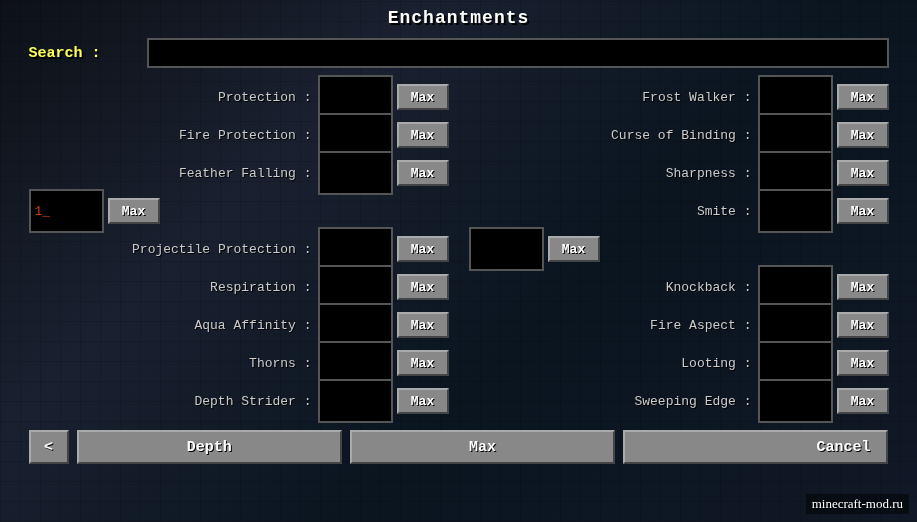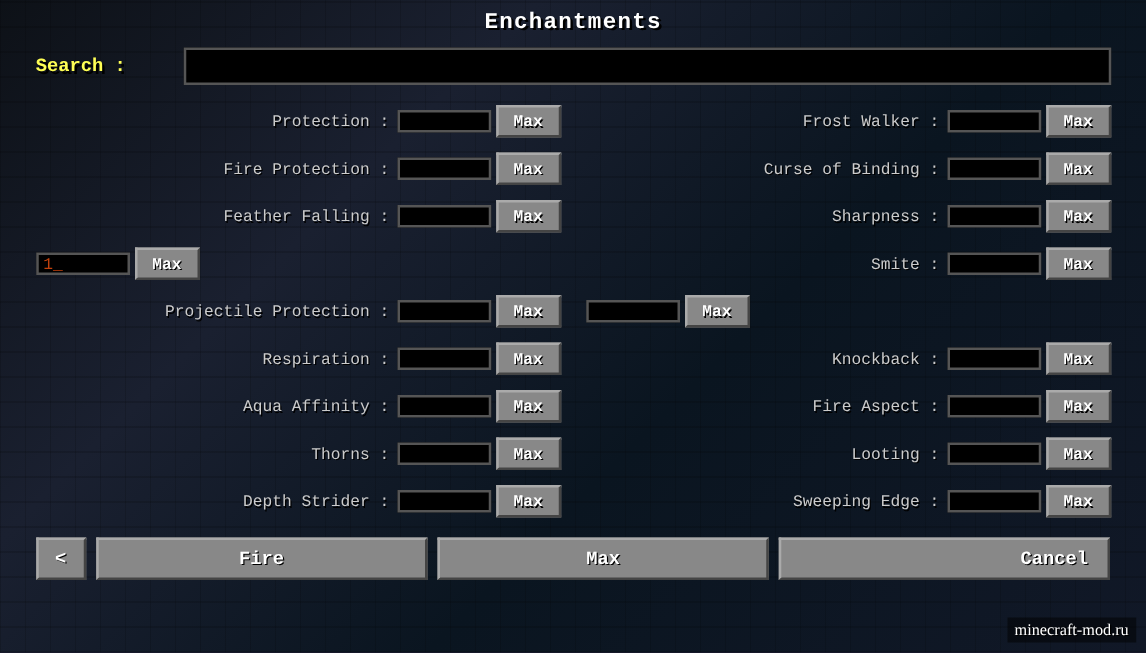--- a/index.html
+++ b/index.html
@@ -99,21 +99,21 @@
       white-space: nowrap;
     }
 
     .enchant-label.active {
       color: #ffffff;
       font-weight: bold;
     }
 
     .enchant-input {
       width: 75px;
-      height: 18px;
+      height: 44px;
       background: #000000;
       border: 2px solid #555;
       color: #c2410c;
       font-family: 'Courier New', Courier, monospace;
       font-size: 13px;
       padding: 0 4px;
       outline: none;
     }
 
     .max-btn {
@@ -288,20 +288,20 @@
       </div>
       <div class="enchant-row">
         <span class="enchant-label">Sweeping Edge :</span>
         <input type="text" class="enchant-input" style="">
         <button class="max-btn">Max</button>
       </div>
     </div>
 
   <div class="footer-row">
     <button class="footer-btn nav-btn">&lt;</button>
-    <button class="footer-btn done-btn">Fire</button>
+    <button class="footer-btn done-btn">Depth</button>
     <button class="footer-btn max-center-btn">Max</button>
     <button class="footer-btn cancel-btn">Cancel</button>
   </div>
 
 </div>
 
 <div class="watermark">minecraft-mod.ru</div>
 
 </body></html>

